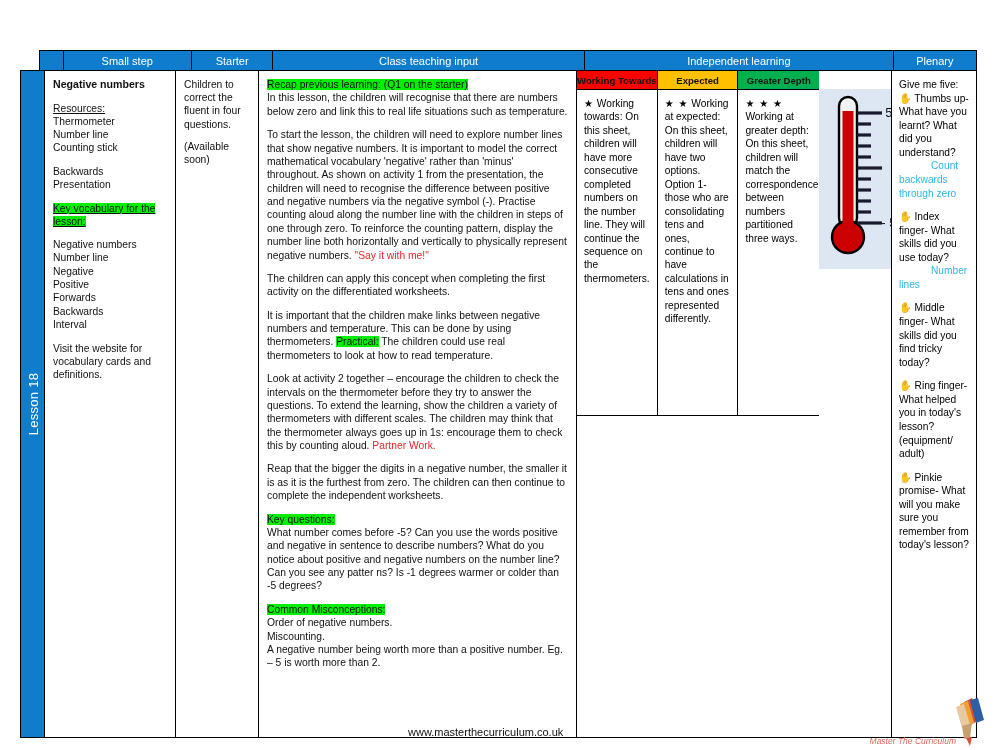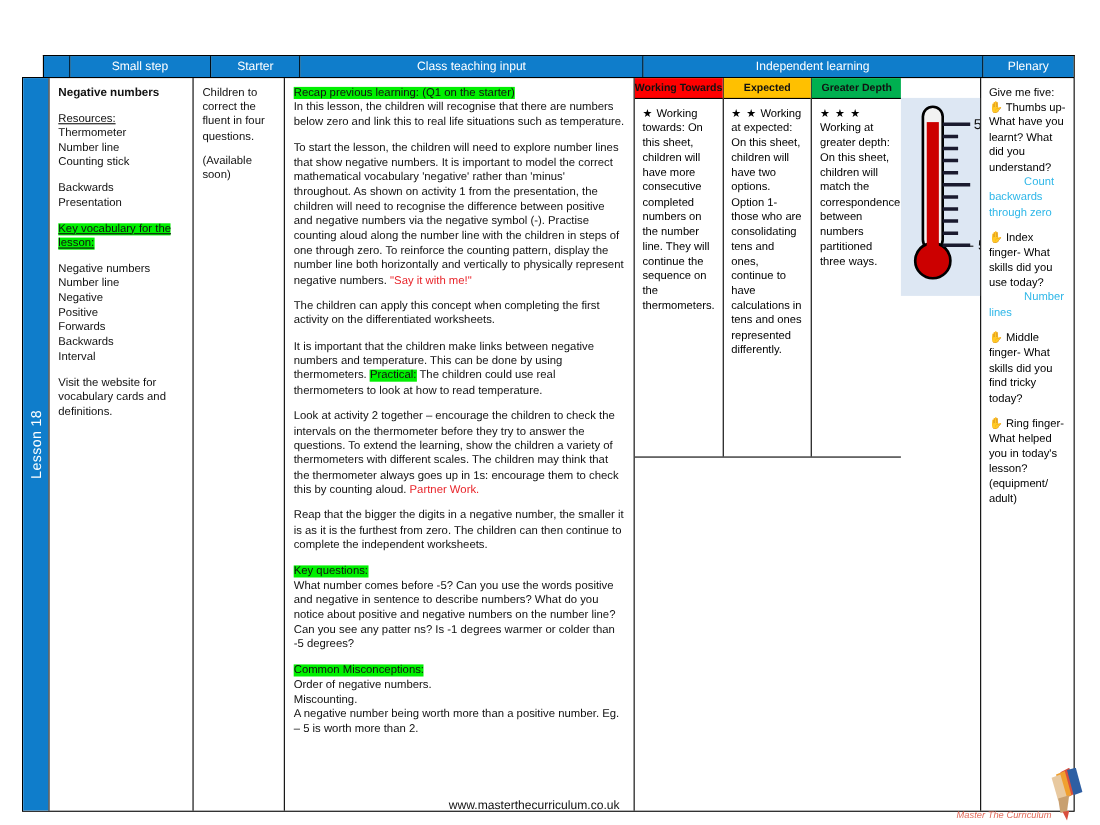--- a/index.html
+++ b/index.html
@@ -418,20 +418,24 @@
             <span class="cy">Number lines</span>
           </p>
           <p>
             <span>✋</span>
             <span>Middle finger- What skills did you find tricky today?</span>
           </p>
           <p>
             <span>✋</span>
             <span>Ring finger- What helped you in today's lesson? (equipment/ adult)</span>
           </p>
+          <p>
+            <span>✋</span>
+            <span>Pinkie promise- What will you make sure you remember from today's lesson?</span>
+          </p>
         </div>
       </div>
 
     </div>
   </div>
 
   <div class="url">www.masterthecurriculum.co.uk</div>
 
   <svg class="logo" viewBox="0 0 84 50">
     <path d="M54 4 L62 0 L70 22 L62 26 Z" fill="#d94f3d"></path>

